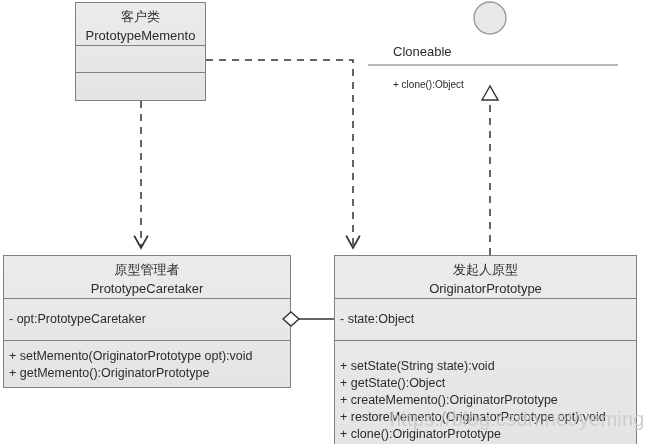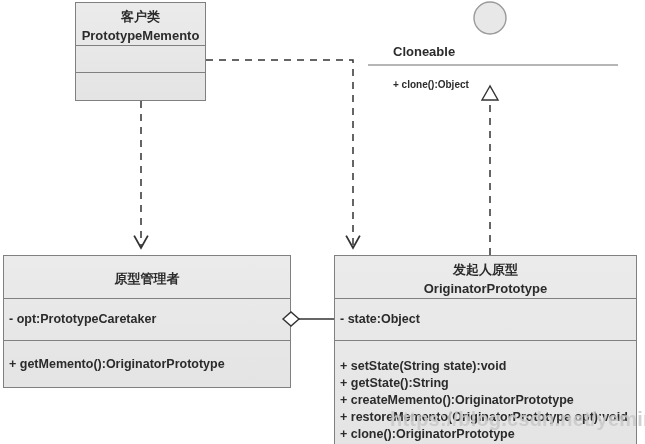--- a/index.html
+++ b/index.html
@@ -9,21 +9,20 @@
   }
   body {
     font-family: "Liberation Sans", "DejaVu Sans", sans-serif;
   }
   #canvas {
     position: relative;
     width: 645px;
     height: 444px;
     background: #ffffff;
     overflow: hidden;
-    font-weight: bold;
   }
   .uml-box {
     position: absolute;
     box-sizing: border-box;
     border: 1px solid #808080;
     background: linear-gradient(to bottom, #ebebeb, #e4e4e4);
     background-color: #e8e8e8;
   }
   .compartment {
     box-sizing: border-box;
@@ -98,40 +97,42 @@
       <span class="cn">客户类</span>
       <span class="en">PrototypeMemento</span>
     </div>
     <div class="compartment empty-c" style="height:27px;"></div>
     <div class="compartment empty-c last" style="height:27px;"></div>
   </div>
 
   <div class="uml-box" style="left:3px; top:255px; width:288px; height:133px;">
     <div class="compartment title-c" style="height:43px;">
       <span class="cn">原型管理者</span>
+      <span class="en">PrototypeCaretaker</span>
     </div>
     <div class="compartment" style="height:42px;">
       <div class="member">- opt:PrototypeCaretaker</div>
     </div>
     <div class="compartment last" style="height:47px;">
+      <div class="member">+ setMemento(OriginatorPrototype opt):void</div>
       <div class="member">+ getMemento():OriginatorPrototype</div>
     </div>
   </div>
 
   <div class="uml-box" style="left:334px; top:255px; width:303px; height:200px;">
     <div class="compartment title-c" style="height:43px;">
       <span class="cn">发起人原型</span>
       <span class="en">OriginatorPrototype</span>
     </div>
     <div class="compartment" style="height:42px;">
       <div class="member">- state:Object</div>
     </div>
     <div class="compartment last" style="height:97px; justify-content:flex-start; padding-top:6px;margin-top:11px;">
       <div class="member">+ setState(String state):void</div>
-      <div class="member">+ getState():String</div>
+      <div class="member">+ getState():Object</div>
       <div class="member">+ createMemento():OriginatorPrototype</div>
       <div class="member">+ restoreMemento(OriginatorPrototype opt):void</div>
       <div class="member">+ clone():OriginatorPrototype</div>
     </div>
   </div>
 
   <div class="iface-label" style="left:393px; top:44px; width:195px;">Cloneable</div>
   <div class="iface-method" style="left:393px; top:79px; width:195px;">+ clone():Object</div>
 
   <div class="watermark" style="left:390px; top:408px;">https://blog.csdn.net/yeming_666</div>

